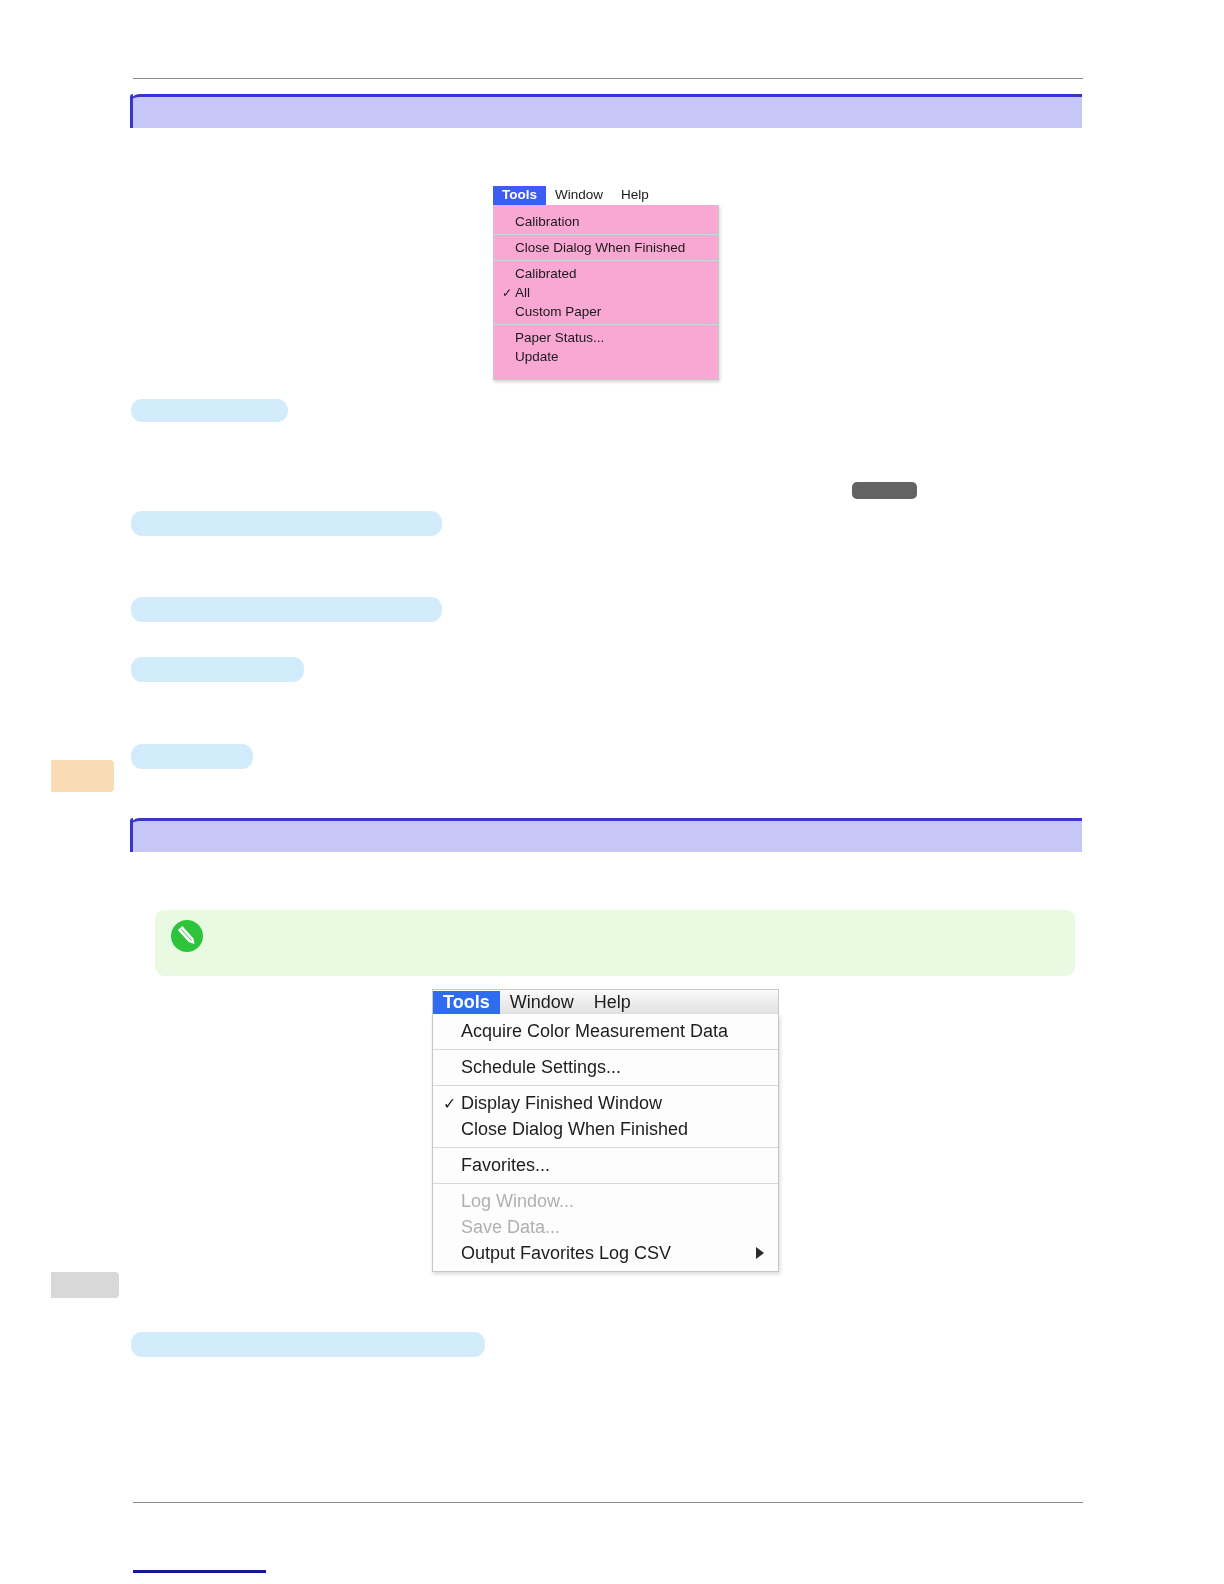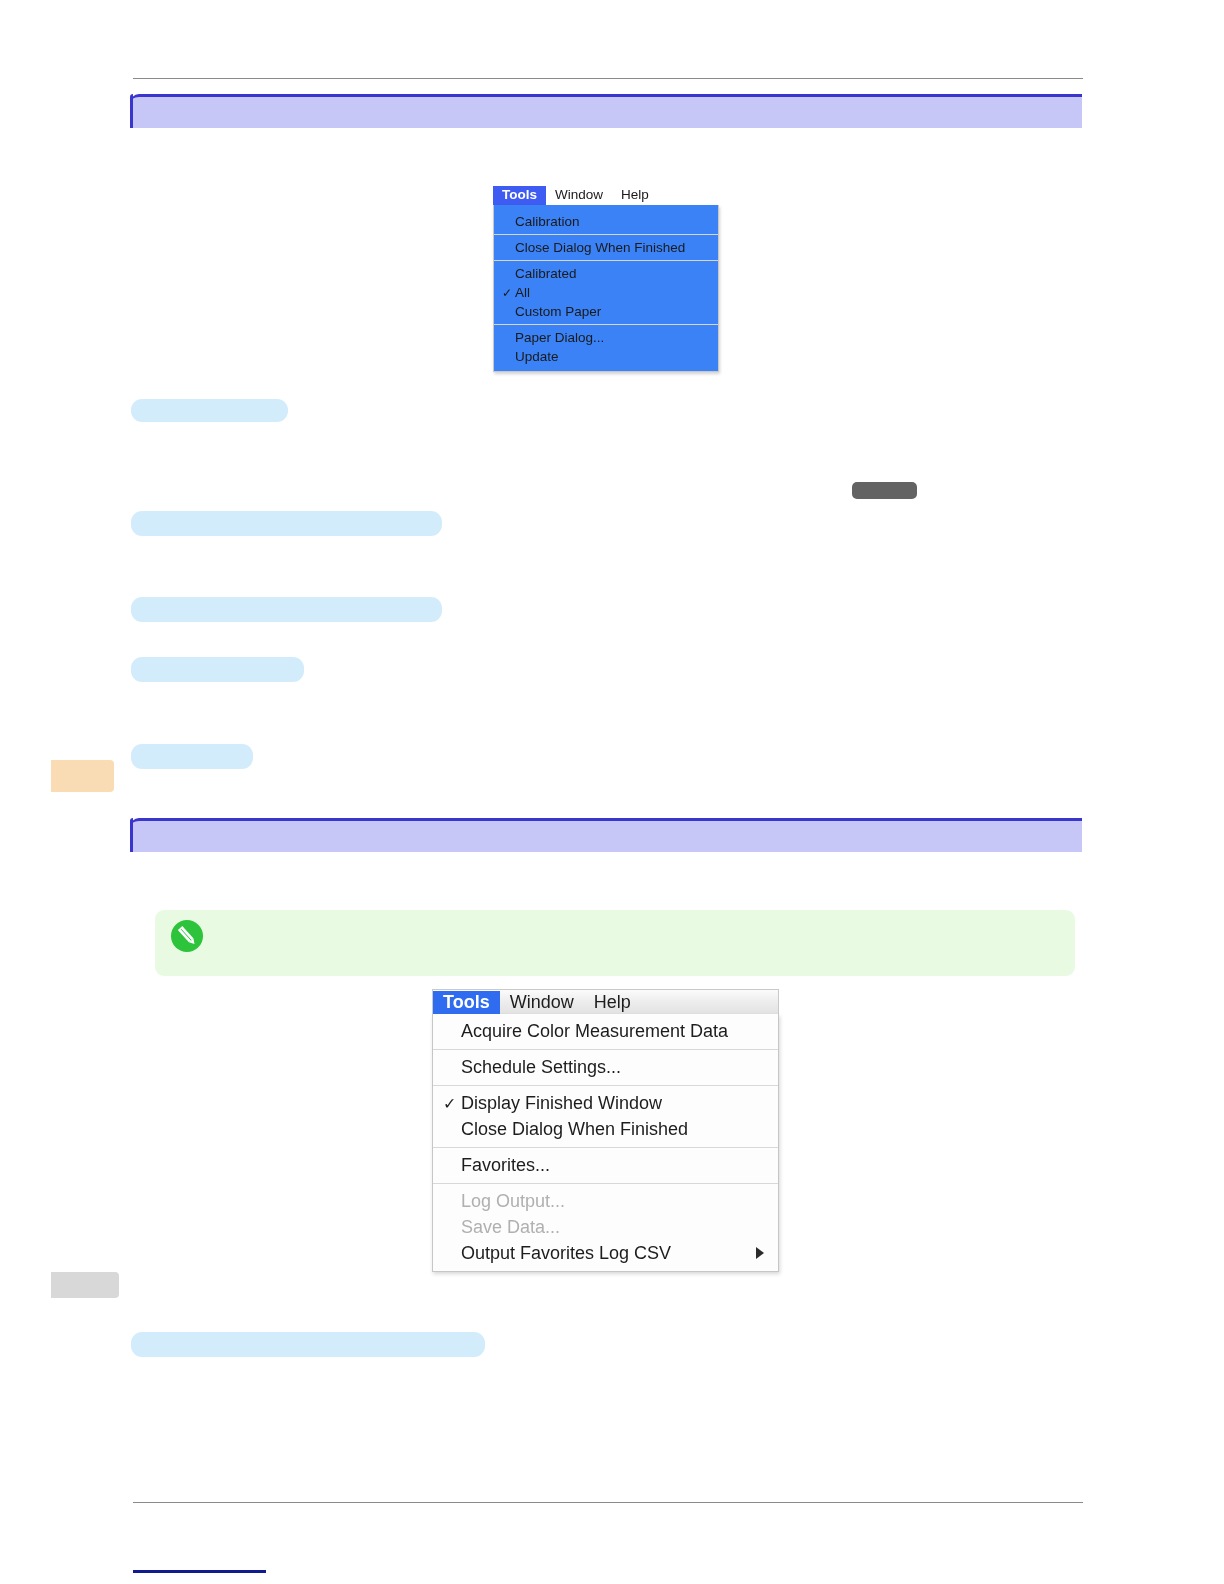--- a/index.html
+++ b/index.html
@@ -133,26 +133,26 @@
     white-space: nowrap;
   }
   .menu1 .mb-item.active {
     background: #3f5cf2;
     color: #ffffff;
     font-weight: bold;
   }
   .menu1 .dropdown {
     position: relative;
     width: 226px;
-    background: #3b82f6;
+    background: #f9a8d4;
     border: 1px solid #c8c8c8;
     border-top: none;
     box-shadow: 1px 2px 3px rgba(0,0,0,0.18);
     box-sizing: border-box;
-    padding-bottom: 2px;
+    padding-bottom: 10px;
   }
   .menu1 .mgroup + .mgroup { border-top: 1px solid #d6d6d6; }
   .menu1 .mitem {
     display: flex;
     align-items: center;
     font-size: 13.5px;
     color: #1a1a1a;
     height: 19px;
     padding-left: 8px;
     white-space: nowrap;
@@ -307,21 +307,21 @@
             <span>All</span>
           </div>
           <div class="mitem">
             <span class="mcheck"></span>
             <span>Custom Paper</span>
           </div>
         </div>
         <div class="mgroup">
           <div class="mitem">
             <span class="mcheck"></span>
-            <span>Paper Dialog...</span>
+            <span>Paper Status...</span>
           </div>
           <div class="mitem">
             <span class="mcheck"></span>
             <span>Update</span>
           </div>
         </div>
       </div>
   </div>
 
   <div class="menu2">
@@ -355,21 +355,21 @@
         </div>
         <div class="mgroup">
           <div class="mitem">
             <span class="mcheck"></span>
             <span>Favorites...</span>
           </div>
         </div>
         <div class="mgroup">
           <div class="mitem disabled">
             <span class="mcheck"></span>
-            <span>Log Output...</span>
+            <span>Log Window...</span>
           </div>
           <div class="mitem disabled">
             <span class="mcheck"></span>
             <span>Save Data...</span>
           </div>
           <div class="mitem">
             <span class="mcheck"></span>
             <span>Output Favorites Log CSV</span>
             <span class="submenu-arrow"></span>
           </div>

